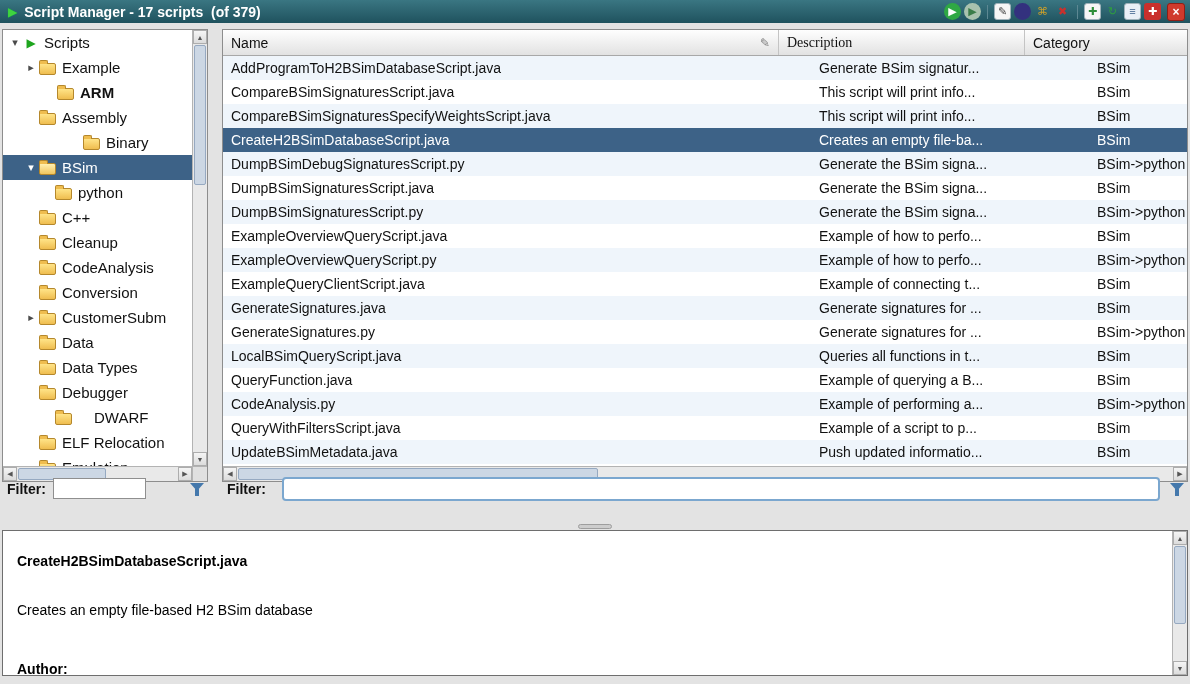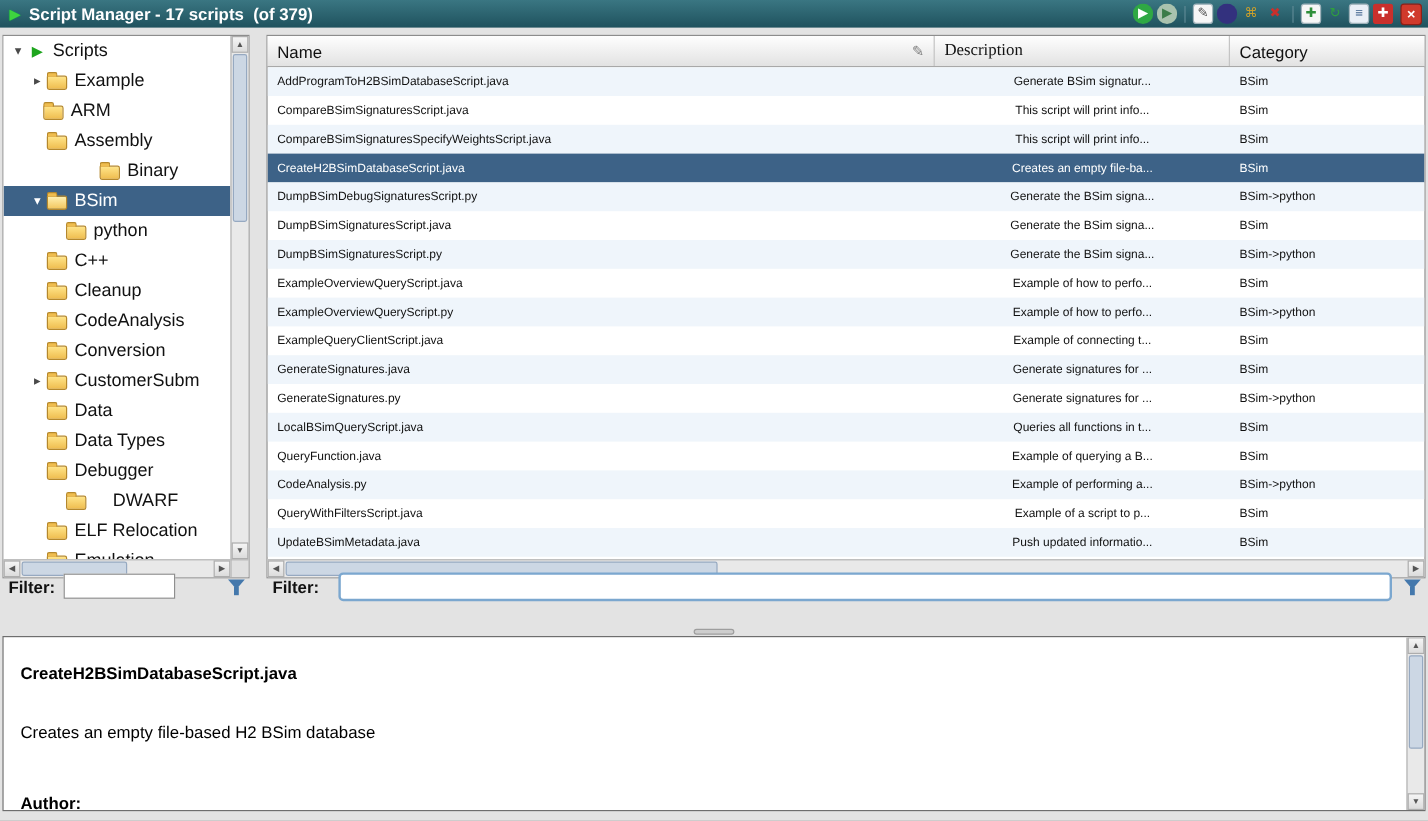--- a/index.html
+++ b/index.html
@@ -55,25 +55,25 @@
 
   
   .table-panel { position:absolute; left:222px; top:29px; width:966px; height:453px;
     background:#fff; border:1px solid #8d8d8d; display:flex; flex-direction:column; }
   .thead { flex:none; height:26px; display:flex; background:linear-gradient(#fefefe,#e2e2e2);
     border-bottom:1px solid #a8a8a8; font-size:14px; color:#111; }
   .th { display:flex; align-items:center; padding:0 8px; border-right:1px solid #c4c4c4; cursor:pointer; }
   .th.c0 { width:556px; } .th.c1 { width:246px;font-family:Liberation Serif, serif; } .th.c2 { flex:1; border-right:none; }
   .sort-glyph { margin-left:auto; color:#7b7b7b; font-size:12px; transform:rotate(0deg); }
   .tbody { flex:1; overflow:hidden; }
-  .trow { height:24px; display:flex; align-items:center; font-size:10px; color:#111; cursor:default; }
+  .trow { height:24px; display:flex; align-items:center; font-size:14px; color:#111; cursor:default;gap:32px; }
   .trow.stripe { background:#eff5fb; }
   .trow.selected { background:#3d6287; color:#fff; }
   .cell { padding:0 8px; white-space:nowrap; overflow:hidden; }
-  .cell.c0 { width:556px; } .cell.c1 { width:246px;text-align:center; } .cell.c2 { flex:1; }
+  .cell.c0 { width:556px; } .cell.c1 { width:246px; } .cell.c2 { flex:1; }
   .table-hscroll { flex:none; height:15px; position:relative; background:#e9e9e9; border-top:1px solid #b3b3b3; }
   .table-hscroll .sb-btn { position:absolute; top:0; bottom:0; width:14px; }
   .table-hscroll .left { left:0; } .table-hscroll .right { right:0; }
   .table-hscroll .sb-thumb { position:absolute; top:1px; bottom:1px; left:15px; width:360px; }
 
   
   .filter-bar { position:absolute; top:471px; height:35px; display:flex; align-items:center; }
   .filter-bar.leftbar { left:2px; width:206px; }
   .filter-bar.rightbar { left:222px; width:966px; }
   .flabel { font-size:14px; font-weight:bold; color:#111; margin-left:5px; }
@@ -134,21 +134,21 @@
         <div class="tree-row" style="padding-left: 4px;">
           <span class="tw-arrow">▾</span>
           <span class="root-icon">▶</span>
           <span>Scripts</span>
         </div>
         <div class="tree-row" style="padding-left: 20px;">
           <span class="tw-arrow">▸</span>
           <span class="folder"></span>
           <span>Example</span>
         </div>
-        <div class="tree-row" style="padding-left: 17px;">
+        <div class="tree-row" style="padding-left: 38px; font-weight: bold;">
           <span class="tw-arrow"></span>
           <span class="folder"></span>
           <span>ARM</span>
         </div>
         <div class="tree-row" style="padding-left: 20px;">
           <span class="tw-arrow"></span>
           <span class="folder"></span>
           <span>Assembly</span>
         </div>
         <div class="tree-row" style="padding-left: 20px; margin-left: 44px;">

